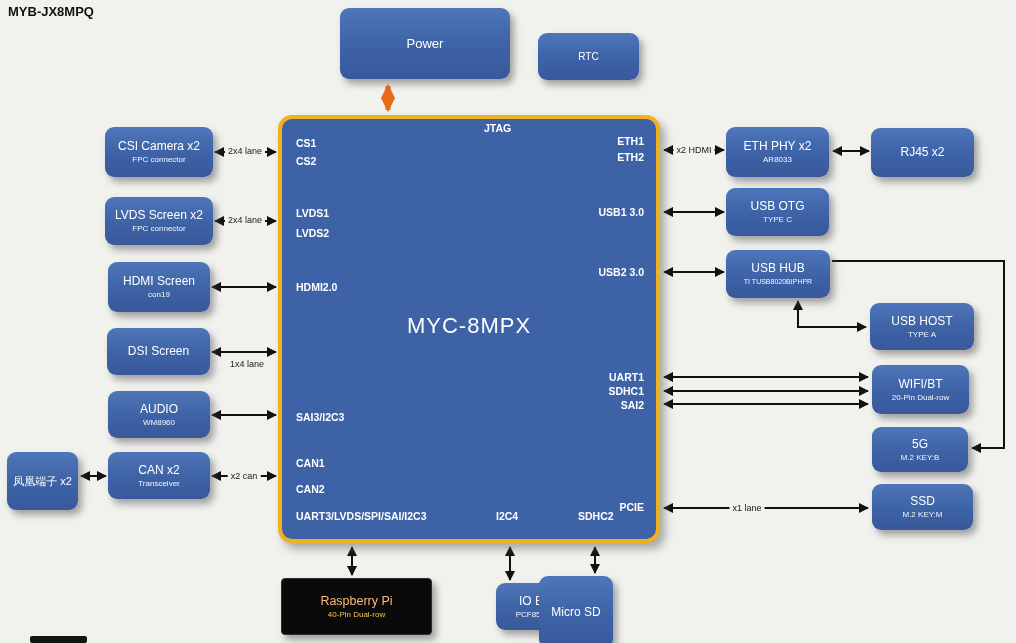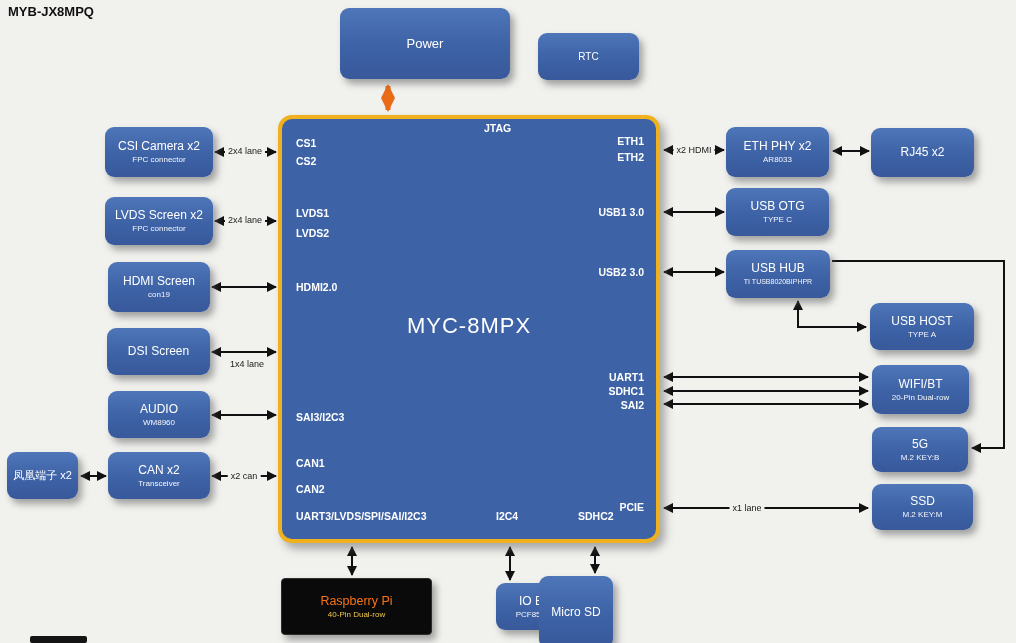--- a/index.html
+++ b/index.html
@@ -7,21 +7,21 @@
          font-family:"Liberation Sans",sans-serif;padding-left:17px;}
   .page-title{position:absolute;left:8px;top:4px;font-size:13px;font-weight:bold;color:#111;}
   .blk{position:absolute;border-radius:9px;color:#fff;text-align:center;
        background:linear-gradient(180deg,#4e76b8 0%,#3d62a6 55%,#38599b 100%);
        display:flex;flex-direction:column;align-items:center;justify-content:center;gap:2px;
        box-shadow:4px 5px 7px rgba(95,95,95,.55);}
   .t1{font-size:12px;line-height:13px;}
   .t1.big{font-size:13px;}
   .t2{font-size:8px;line-height:9px;opacity:.95;}
   .blk.dark{background:#0a0a0a;border:1px solid #2e2e2e;border-radius:4px;}
-  .t1.orange{color:#f97316;font-size:12.5px;}
+  .t1.orange{color:#fdba74;font-size:12.5px;}
   .t2.yellow{color:#ffd24a;}
   #soc{position:absolute;left:278px;top:115px;width:374px;height:420px;background:#3d62a6;
        border:4px solid #efb11d;border-radius:14px;box-shadow:5px 6px 9px rgba(95,95,95,.5);}
   .pin{position:absolute;color:#fff;font-size:10.5px;white-space:nowrap;font-weight:bold;}
   .soc-name{position:absolute;left:0;right:0;top:194px;text-align:center;color:#fff;
             font-size:22px;letter-spacing:1px;}
   .conn-label{position:absolute;transform:translate(-50%,-50%);font-size:9px;color:#1a1a1a;
               background:#f1f1ee;padding:0 3px;white-space:nowrap;}
   .conn-label.nobg{background:transparent;}
   .overlay{position:absolute;left:0;top:0;pointer-events:none;}
@@ -115,21 +115,21 @@
     <div class="t1">DSI Screen</div>
   </div>
   <div class="blk" style="left:108px;top:391px;width:102px;height:47px">
     <div class="t1">AUDIO</div>
     <div class="t2">WM8960</div>
   </div>
   <div class="blk" style="left:108px;top:452px;width:102px;height:47px">
     <div class="t1">CAN x2</div>
     <div class="t2">Transceiver</div>
   </div>
-  <div class="blk" style="left:7px;top:452px;width:71px;height:47px">
+  <div class="blk" style="left:7px;top:452px;width:71px;height:58px">
     <div class="t1" style="font-size:11px">凤凰端子 x2</div>
   </div>
 
   <div class="blk" style="left:726px;top:127px;width:103px;height:50px">
     <div class="t1">ETH PHY x2</div>
     <div class="t2">AR8033</div>
   </div>
   <div class="blk" style="left:871px;top:128px;width:103px;height:49px">
     <div class="t1">RJ45 x2</div>
   </div>

